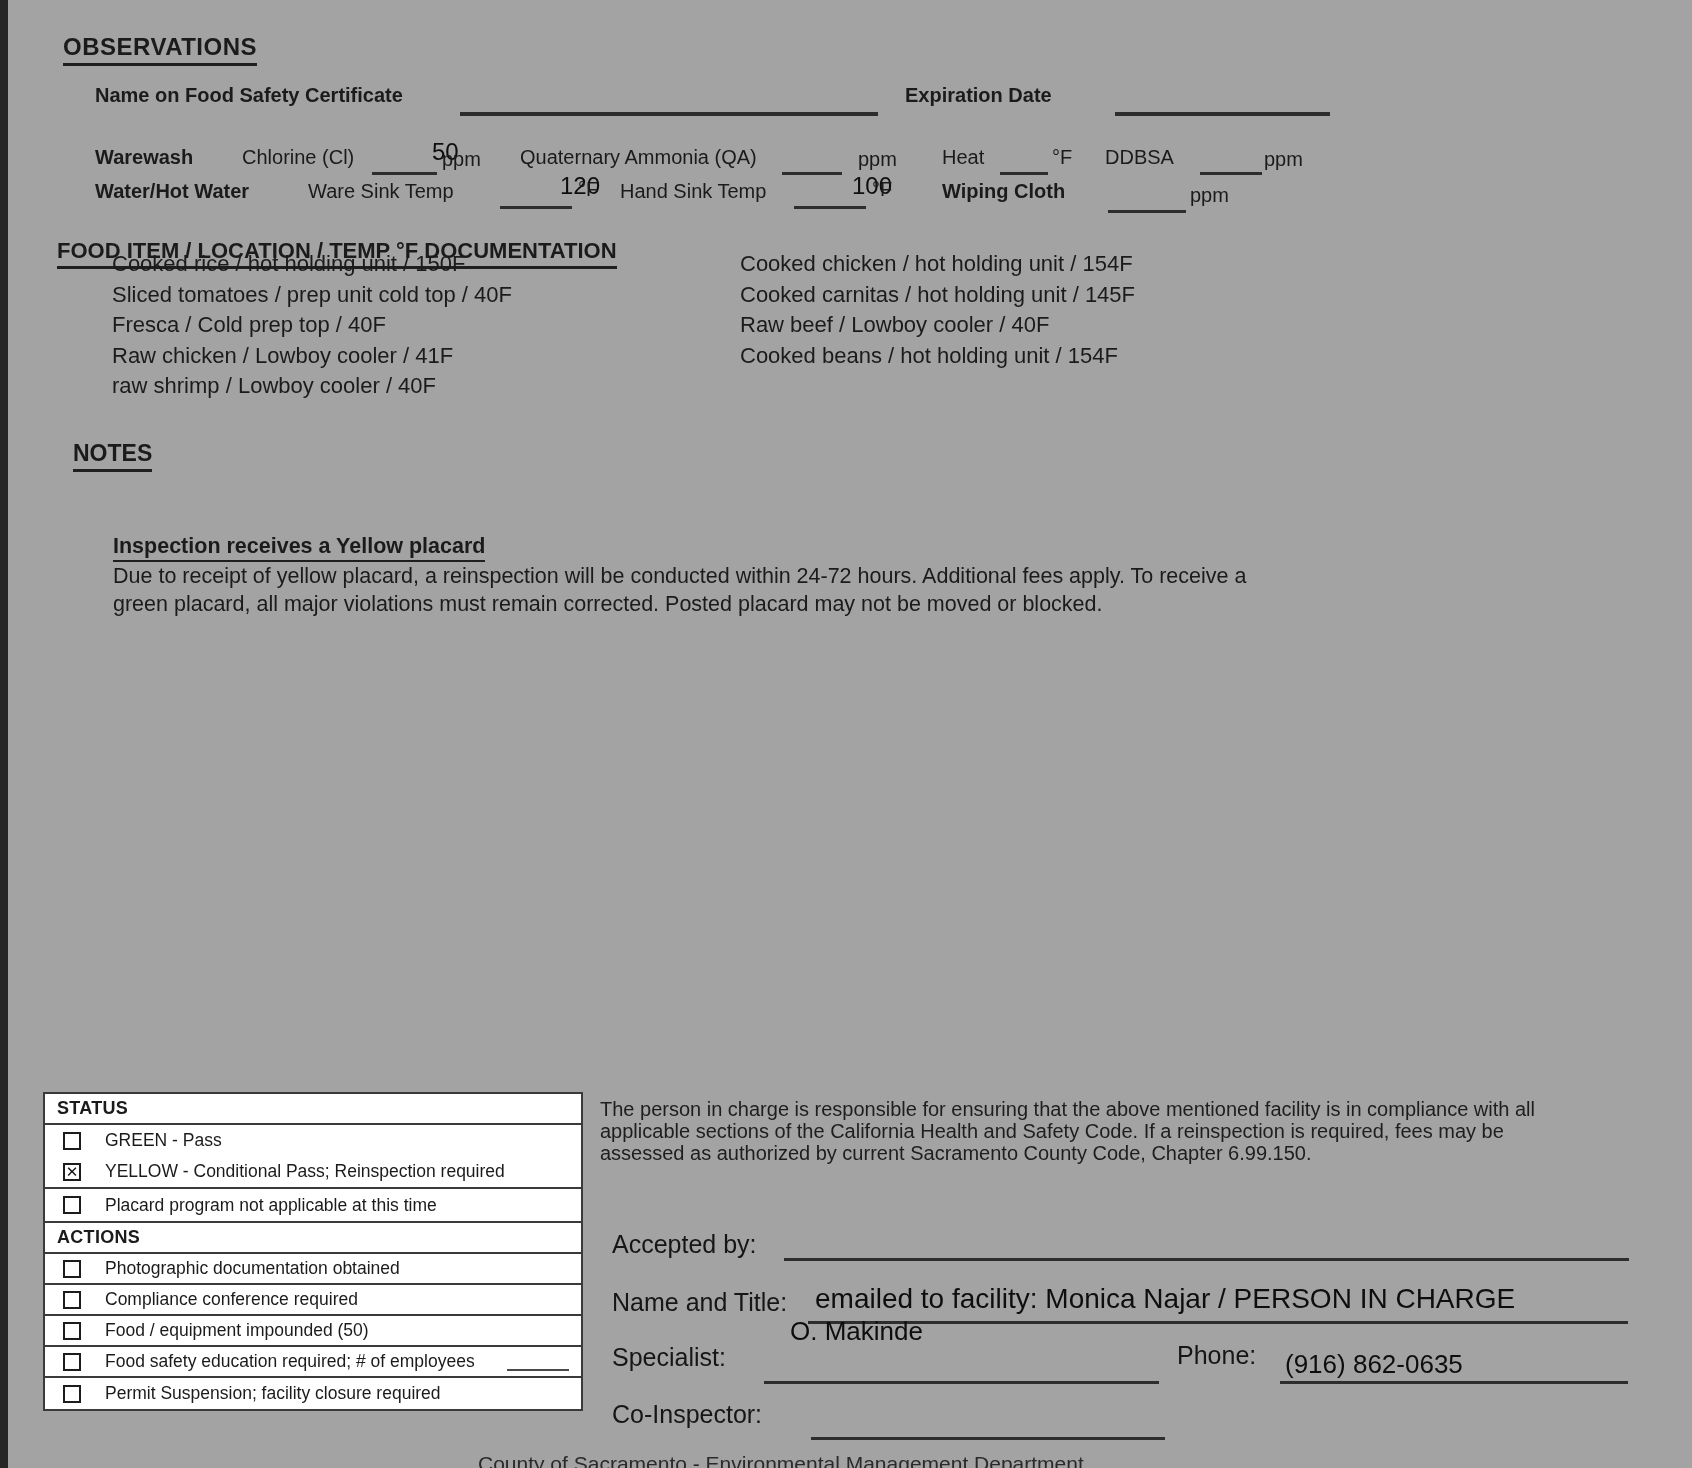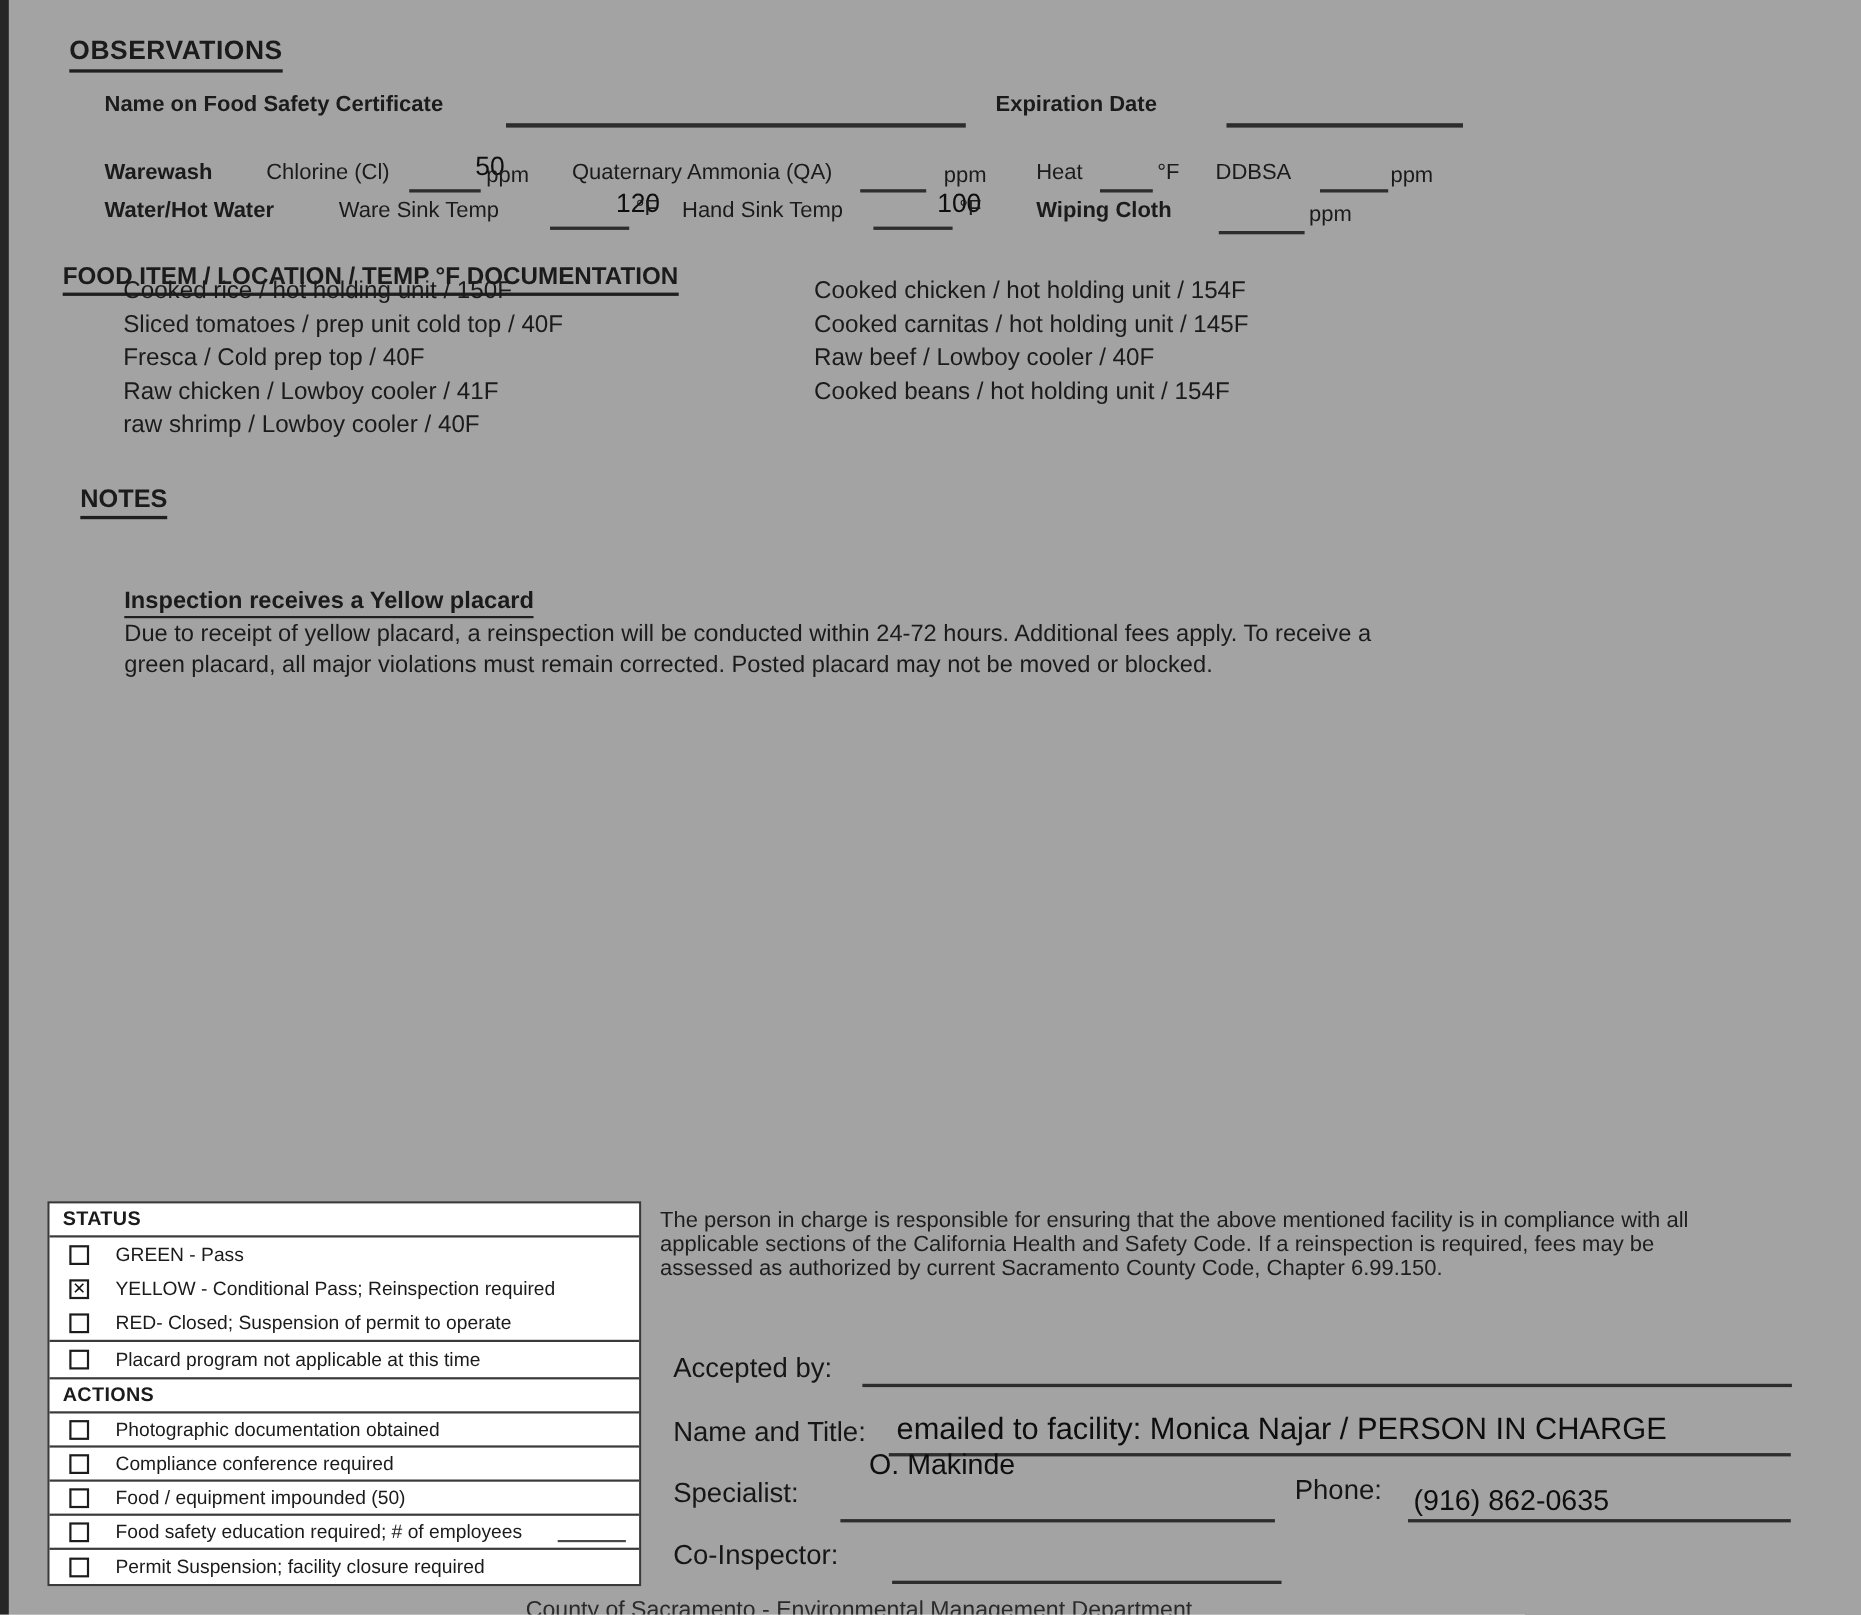--- a/index.html
+++ b/index.html
@@ -97,24 +97,20 @@
     <div class="hrow">STATUS</div>
     <div class="sep">
       <div class="cbrow h31">
         <span class="cb"></span>
         <span>GREEN - Pass</span>
       </div>
       <div class="cbrow h31">
         <span class="cb">✕</span>
         <span>YELLOW - Conditional Pass; Reinspection required</span>
       </div>
-      <div class="cbrow h31">
-        <span class="cb"></span>
-        <span>RED- Closed; Suspension of permit to operate</span>
-      </div>
     </div>
     <div class="cbrow h32 sep">
       <span class="cb"></span>
       <span>Placard program not applicable at this time</span>
     </div>
     <div class="hrow sep">ACTIONS</div>
     <div class="cbrow h29 sep">
       <span class="cb"></span>
       <span>Photographic documentation obtained</span>
     </div>

